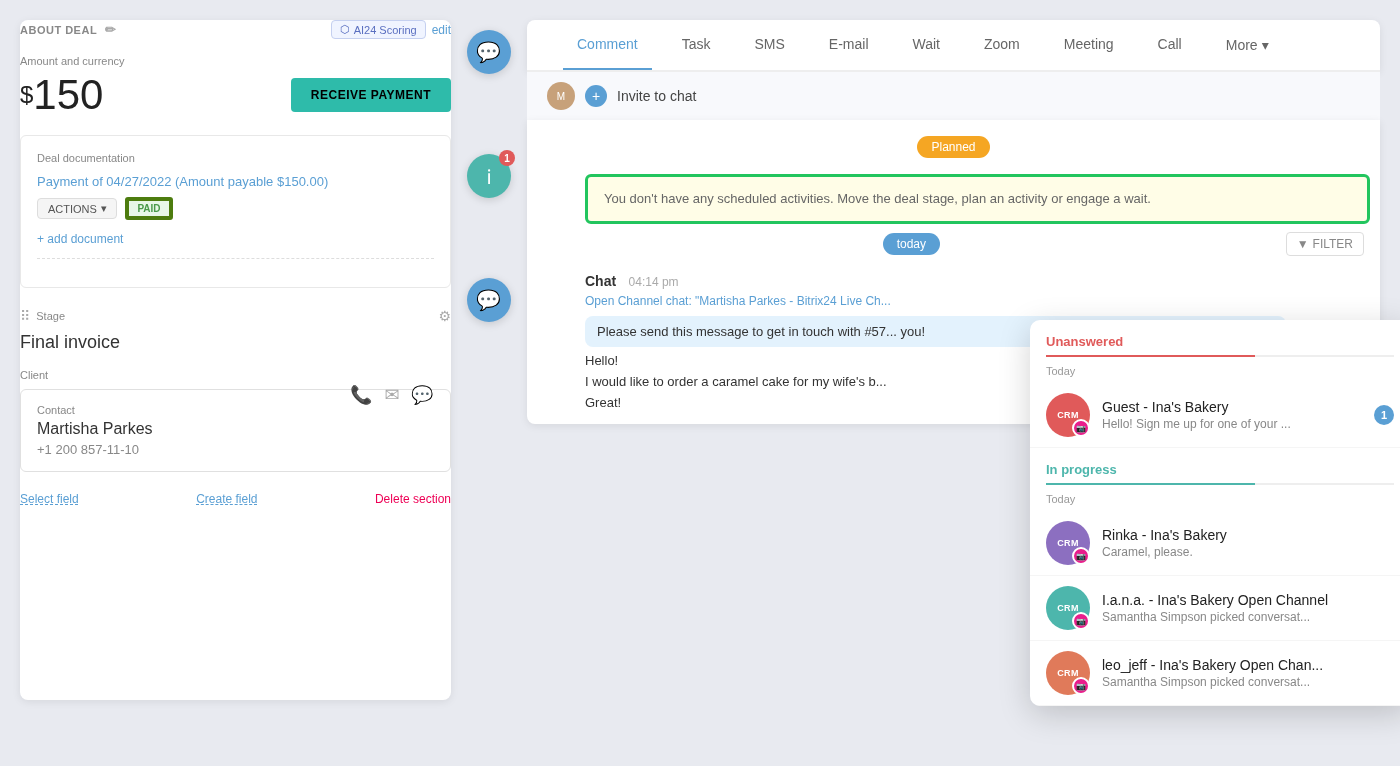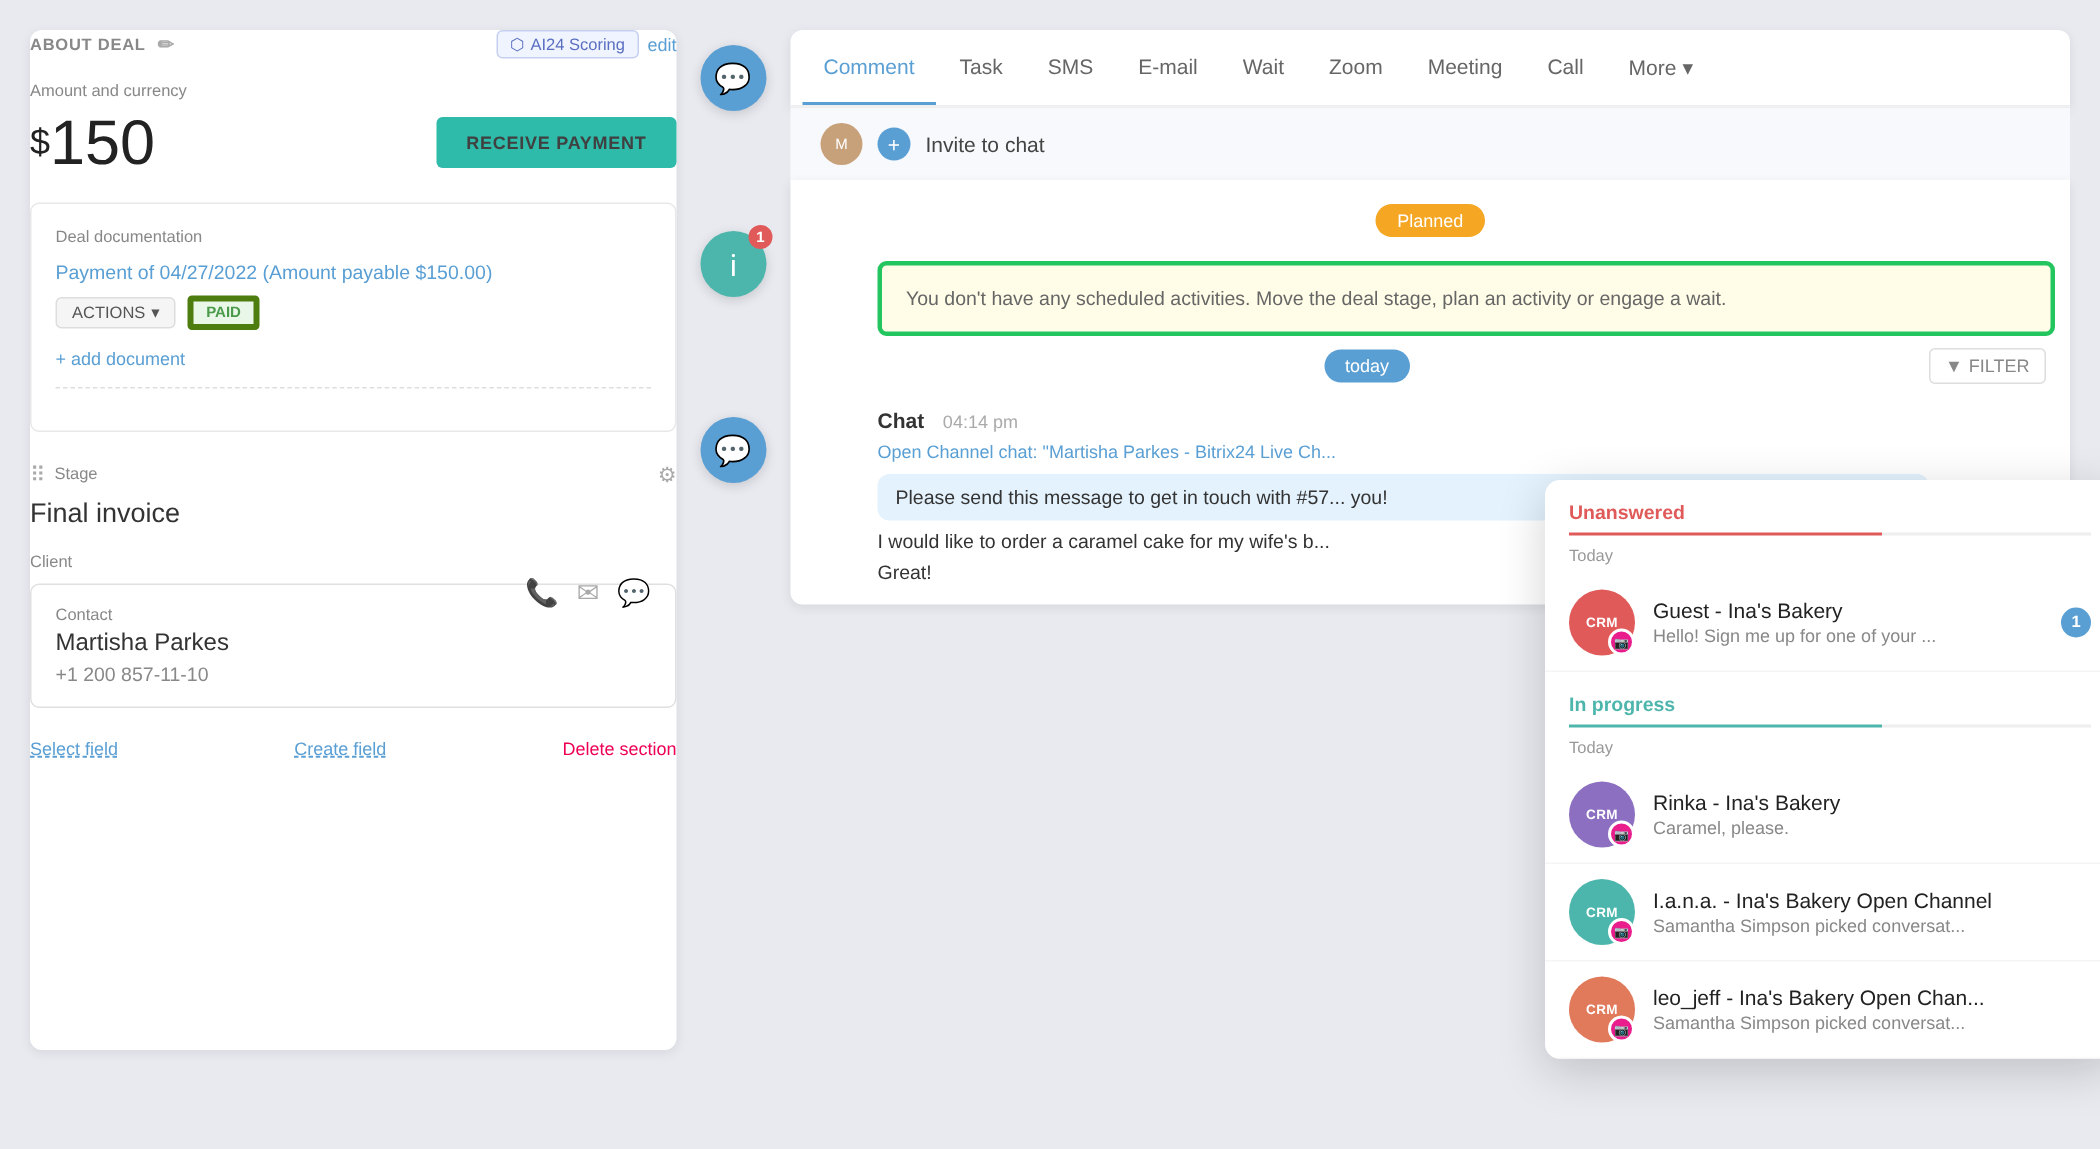--- a/index.html
+++ b/index.html
@@ -68,21 +68,21 @@
     }
     .edit-link { color: #5a9fd4; font-size: 12px; cursor: pointer; }
 
     .amount-section { margin-bottom: 16px; }
     .amount-label { font-size: 11px; color: #888; margin-bottom: 4px; }
     .amount-row { display: flex; align-items: center; justify-content: space-between; }
     .amount-value { font-size: 42px; font-weight: 300; color: #222; }
     .amount-dollar { font-size: 24px; font-weight: 300; color: #222; vertical-align: super; }
     .receive-btn {
       background: #2ebbaa;
-      color: #404040;
+      color: #000000;
       border: none;
       border-radius: 4px;
       padding: 10px 20px;
       font-size: 12px;
       font-weight: 600;
       letter-spacing: 0.5px;
       cursor: pointer;
       text-transform: uppercase;
     }
 
@@ -196,23 +196,23 @@
     
     .tabs-panel {
       background: #fff;
       border-radius: 8px 8px 0 0;
       box-shadow: 0 2px 8px rgba(0,0,0,0.08);
       padding: 0;
     }
     .tabs-bar {
       display: flex;
       align-items: center;
-      padding: 0 8px;
+      padding: 0 36px;
       border-bottom: 1px solid #eee;
-      gap: 2px;
+      gap: 16px;
       text-align: right;
     }
     .tab-item {
       padding: 16px 14px;
       font-size: 14px;
       color: #666;
       cursor: pointer;
       border-bottom: 2px solid transparent;
       white-space: nowrap;
     }
@@ -573,20 +573,21 @@
         </button>
       </div>
 
       <div style="padding: 8px 16px 8px 58px;">
         <div style="margin-bottom:4px;">
           <span class="chat-header">Chat</span>
           <span class="chat-time" style="margin-left:8px; font-size:12px; color:#aaa;">04:14 pm</span>
         </div>
         <div class="chat-channel-link">Open Channel chat: "Martisha Parkes - Bitrix24 Live Ch...</div>
         <div class="chat-bubble">Please send this message to get in touch with #57... you!</div>
+        <div class="chat-plain">Hello!</div>
         <div class="chat-plain">I would like to order a caramel cake for my wife's b...</div>
         <div class="chat-plain">Great!</div>
       </div>
     </div>
   </div>
 
   <div class="dropdown-panel">
 
     <div class="dropdown-section-title unanswered-title">Unanswered</div>
     <div class="dropdown-divider divider-red"></div>

